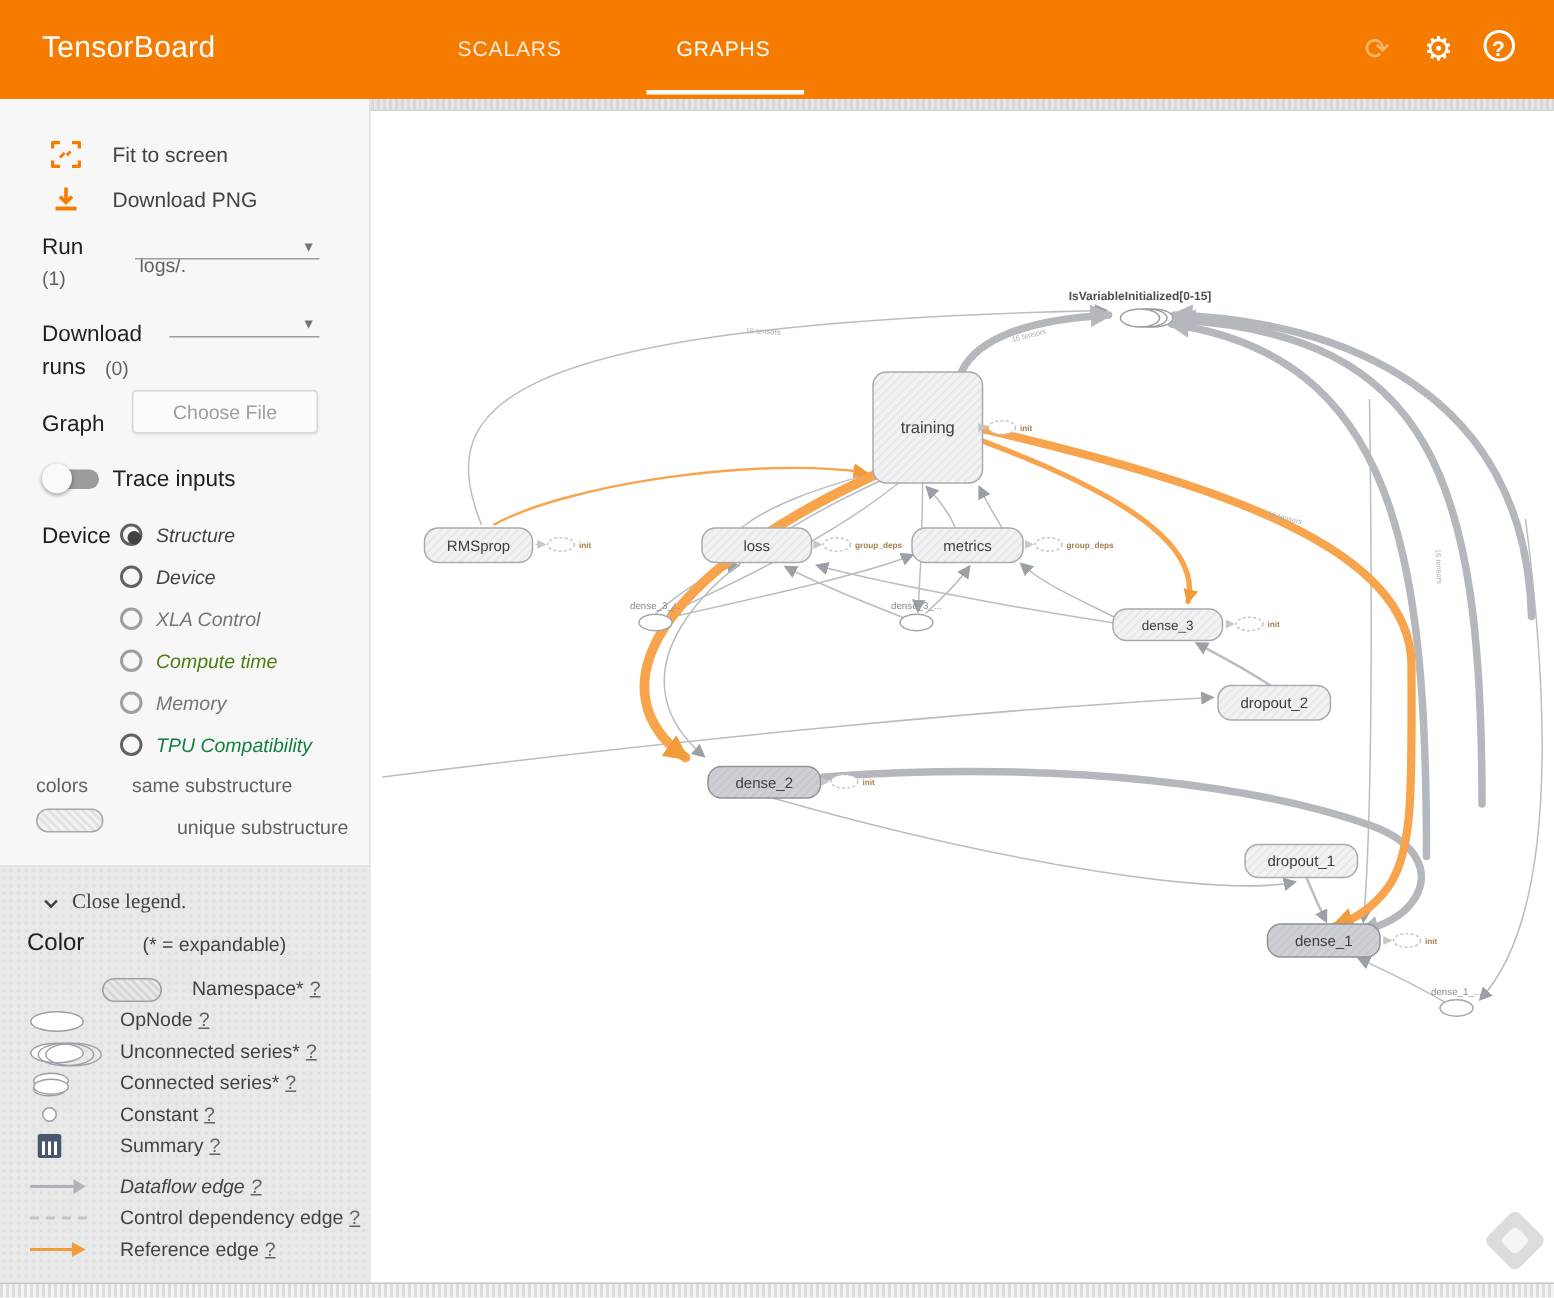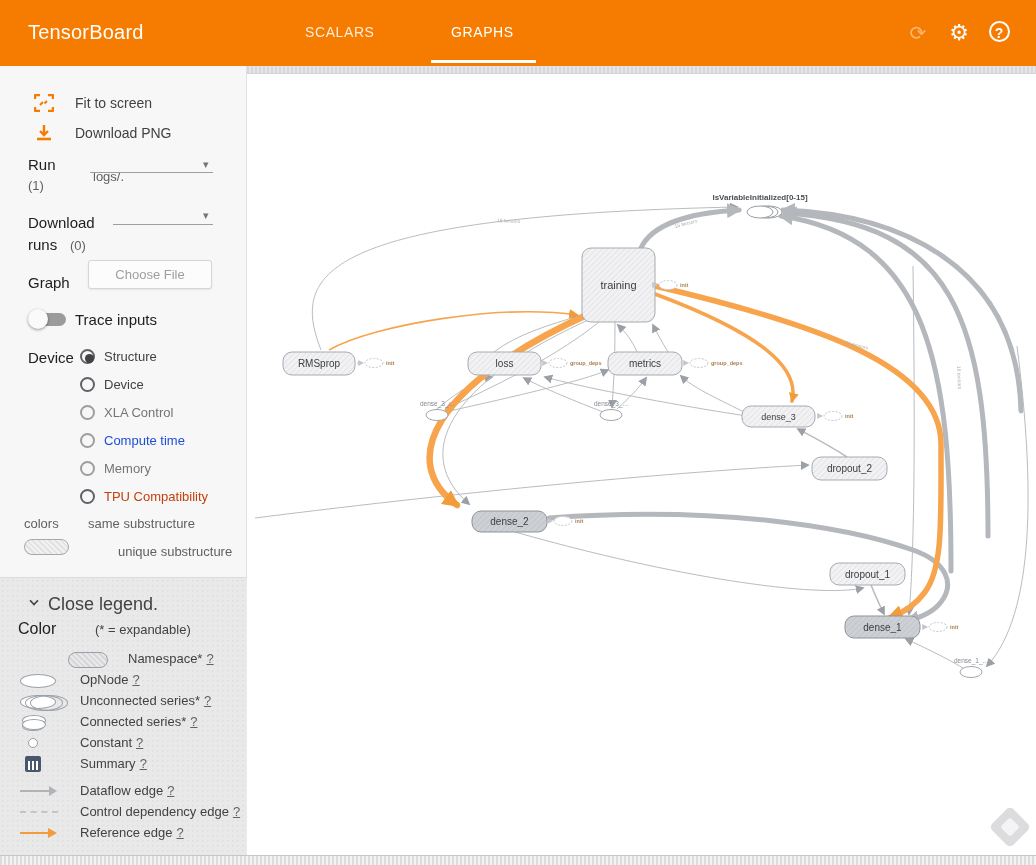--- a/index.html
+++ b/index.html
@@ -31,27 +31,27 @@
   .dd-line { position:absolute; border-bottom:1px solid #9e9e9e; }
   .caret-g::after { content:"▾"; font-size:11px; color:#757575; }
   .choose-btn { position:absolute; left:88px; top:-14px; width:124px; height:29px; background:#fcfcfc; border:1px solid #d6d6d6; border-radius:3px; box-shadow:0 1px 2px rgba(0,0,0,.08); color:#9e9e9e; font-size:13px; text-align:center; line-height:27px; cursor:pointer; }
   .toggle { position:absolute; left:28px; top:-9px; width:40px; height:20px; cursor:pointer; }
   .tg-track { position:absolute; left:6px; top:4px; width:32px; height:13px; background:#9b9b9b; border-radius:7px; }
   .tg-knob { position:absolute; left:0px; top:0px; width:20px; height:20px; background:#fafafa; border-radius:50%; box-shadow:0 1px 3px rgba(0,0,0,.4); }
   .radio-row { position:absolute; left:80px; height:22px; }
   .radio { position:absolute; left:0; top:0; width:15px; height:15px; border:2px solid #5f6368; border-radius:50%; }
   .radio.muted { border-color:#9e9e9e; }
   .radio.sel::after { content:""; position:absolute; left:3px; top:3px; width:9px; height:9px; background:#424242; border-radius:50%; }
-  .radio-lbl { position:absolute; left:24px; top:0px; font-size:13px; white-space:nowrap; }
+  .radio-lbl { position:absolute; left:24px; top:0px; font-size:13px; white-space:nowrap;font-style:italic; }
   .pill { position:absolute; left:24px; top:-5px; width:45px; height:16px; border:1px solid #a8a8a8; border-radius:8px; background:repeating-linear-gradient(45deg,#f1f1f1 0 2px,#e2e2e2 2px 4px); }
 
   .legend { position:absolute; left:0; top:511px; width:247px; height:278px; background:#e9e9e9; border-top:1px solid #dcdcdc;
             background-image:radial-gradient(#e0e0e0 1px, transparent 1px); background-size:5px 5px; }
   .chev { position:absolute; left:30px; top:5px; width:8px; height:8px; border-right:2px solid #424242; border-bottom:2px solid #424242; transform:rotate(45deg) scale(.8); }
-  .lg-close { position:absolute; left:48px; top:2px; font-size:18px; color:#424242; cursor:pointer; }
+  .lg-close { position:absolute; left:48px; top:2px; font-size:14px; color:#424242; cursor:pointer;font-family:Liberation Serif, serif; }
   .lg-graph { position:absolute; left:18px; top:0; font-size:16px; font-weight:500; color:#212121; }
   .lg-note { position:absolute; left:95px; top:2px; font-size:13px; color:#424242; }
   .lg-row { position:absolute; left:0; width:247px; height:21px; }
   .lg-icon { position:absolute; left:20px; top:2px; }
   .lg-lbl { position:absolute; left:80px; top:1px; font-size:13px; color:#424242; white-space:nowrap; }
   .lg-q { text-decoration:underline; color:#5f6368; margin-left:4px; cursor:pointer; }
   .namespace-icon { width:40px; height:16px; border:1px solid #9aa0a6; border-radius:8px; background:repeating-linear-gradient(45deg,#e8e8ea 0 2px,#d7d7d9 2px 4px); }
   .opnode-icon { width:36px; height:14px; border:1px solid #9aa0a6; border-radius:50%; background:#fff; top:3px; }
   .unconnected-series-icon { width:36px; height:14px; border:1px solid #9aa0a6; border-radius:50%; background:#fff; top:3px; }
   .unconnected-series-icon::before, .unconnected-series-icon::after { content:""; position:absolute; top:-1px; width:36px; height:14px; border:1px solid #9aa0a6; border-radius:50%; }
@@ -165,29 +165,29 @@
         <div class="radio-row" style="top: 28px;">
           <span class="radio"></span>
           <span class="radio-lbl" style="color: rgb(66, 66, 66);">Device</span>
         </div>
         <div class="radio-row" style="top: 56px;">
           <span class="radio muted"></span>
           <span class="radio-lbl" style="color: rgb(117, 117, 117);">XLA Control</span>
         </div>
         <div class="radio-row" style="top: 84px;">
           <span class="radio muted"></span>
-          <span class="radio-lbl" style="color: #1d4ed8;">Compute time</span>
+          <span class="radio-lbl" style="color: #4d7c0f;">Compute time</span>
         </div>
         <div class="radio-row" style="top: 112px;">
           <span class="radio muted"></span>
           <span class="radio-lbl" style="color: rgb(117, 117, 117);">Memory</span>
         </div>
         <div class="radio-row" style="top: 140px;">
           <span class="radio"></span>
-          <span class="radio-lbl" style="color: #c2410c;">TPU Compatibility</span>
+          <span class="radio-lbl" style="color: #15803d;">TPU Compatibility</span>
         </div>
       </div>
   </div>
 
   <div class="srow" style="top:450px;">
     <span class="dd-value gray" style="left:24px; top:0;">colors</span>
     <span class="dd-value gray" style="left:88px; top:0;">same substructure</span>
   </div>
   <div class="srow" style="top:478px;">
     <span class="pill"></span>
@@ -221,21 +221,21 @@
           <span class="lg-lbl">Connected series*<span class="lg-q">?</span></span>
         </div>
         <div class="lg-row" style="top: 156px;">
           <span class="lg-icon constant-icon"></span>
           <span class="lg-lbl">Constant<span class="lg-q">?</span></span>
         </div>
         <div class="lg-row" style="top: 177px;">
           <span class="lg-icon summary-icon"></span>
           <span class="lg-lbl">Summary<span class="lg-q">?</span></span>
         </div>
-        <div class="lg-row" style="top: 204px;">
+        <div class="lg-row" style="top: 204px; font-style: italic;">
           <span class="lg-icon dataflow-edge-icon"></span>
           <span class="lg-lbl">Dataflow edge<span class="lg-q">?</span></span>
         </div>
         <div class="lg-row" style="top: 225px;">
           <span class="lg-icon control-dependency-edge-icon"></span>
           <span class="lg-lbl">Control dependency edge<span class="lg-q">?</span></span>
         </div>
         <div class="lg-row" style="top: 246px;">
           <span class="lg-icon reference-edge-icon"></span>
           <span class="lg-lbl">Reference edge<span class="lg-q">?</span></span>

